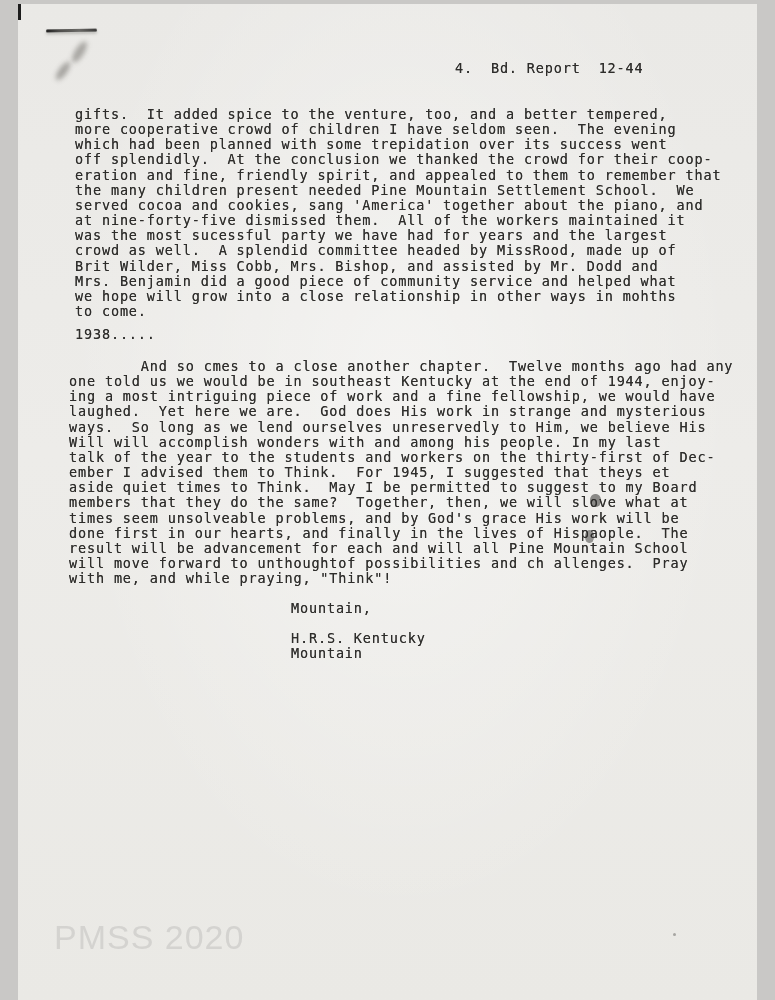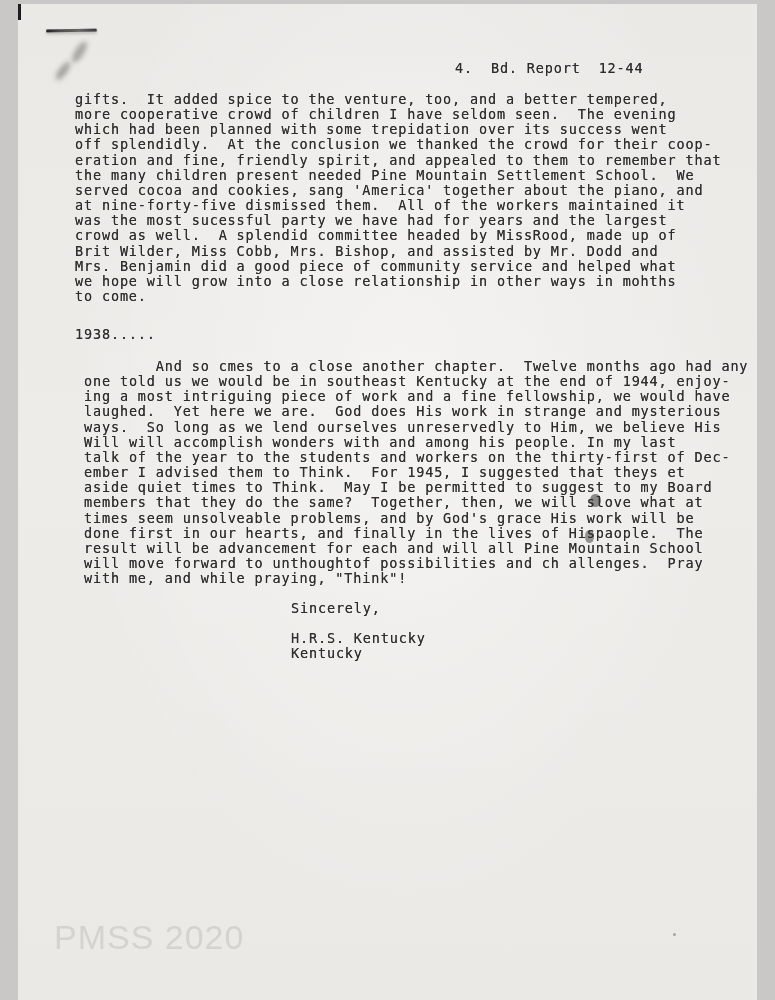--- a/index.html
+++ b/index.html
@@ -19,23 +19,23 @@
     position: absolute;
     font-family: "DejaVu Sans Mono", "Liberation Mono", monospace;
     font-size: 13.5px;
     line-height: 15.15px;
     letter-spacing: 0.85px;
     color: #2e2d2b;
     white-space: pre;
     text-shadow: 0 0 0.6px rgba(46,45,43,0.75);
   }
   .header   { left: 437px; top: 57px;  }
-  .para-1   { left: 57px;  top: 88px; }
+  .para-1   { left: 57px;  top: 103px; }
   .year     { left: 57px;  top: 323px; }
-  .para-2   { left: 66px;  top: 355px; }
+  .para-2   { left: 51px;  top: 355px; }
   .sig-closing { left: 273px; top: 597px; }
   .sig-name    { left: 273px; top: 627px; }
   .sig-title   { left: 273px; top: 642px; }
   .watermark {
     position: absolute;
     left: 36px; top: 914px;
     font-family: "Liberation Sans", sans-serif;
     font-size: 34px;
     font-weight: 400;
     letter-spacing: 1px;
@@ -121,21 +121,21 @@
 talk of the year to the students and workers on the thirty-first of Dec-
 ember I advised them to Think.  For 1945, I suggested that theys et
 aside quiet times to Think.  May I be permitted to suggest to my Board
 members that they do the same?  Together, then, we will slove what at
 times seem unsolveable problems, and by God's grace His work will be
 done first in our hearts, and finally in the lives of Hispaople.  The
 result will be advancement for each and will all Pine Mountain School
 will move forward to unthoughtof possibilities and ch allenges.  Pray
 with me, and while praying, "Think"!</div>
 
-  <div class="mono sig-closing">Sincerely,</div>
+  <div class="mono sig-closing">Mountain,</div>
 
   <div class="mono sig-name">H.R.S. Kentucky</div>
 
-  <div class="mono sig-title">Kentucky</div>
+  <div class="mono sig-title">Mountain</div>
 
   <div class="watermark">PMSS 2020</div>
 
 </div>
 
 </body></html>

